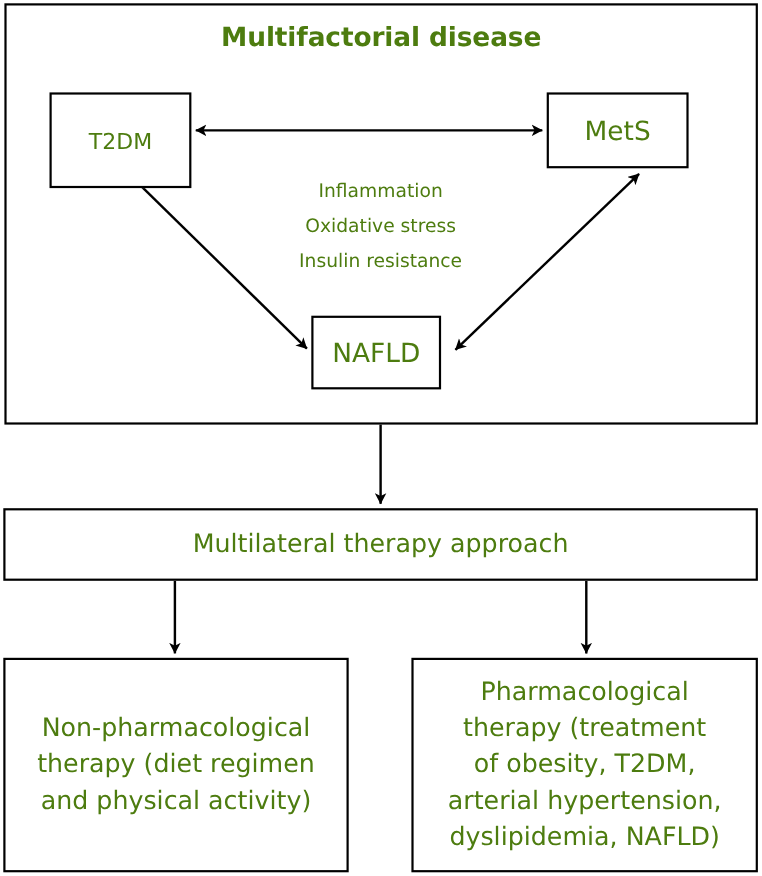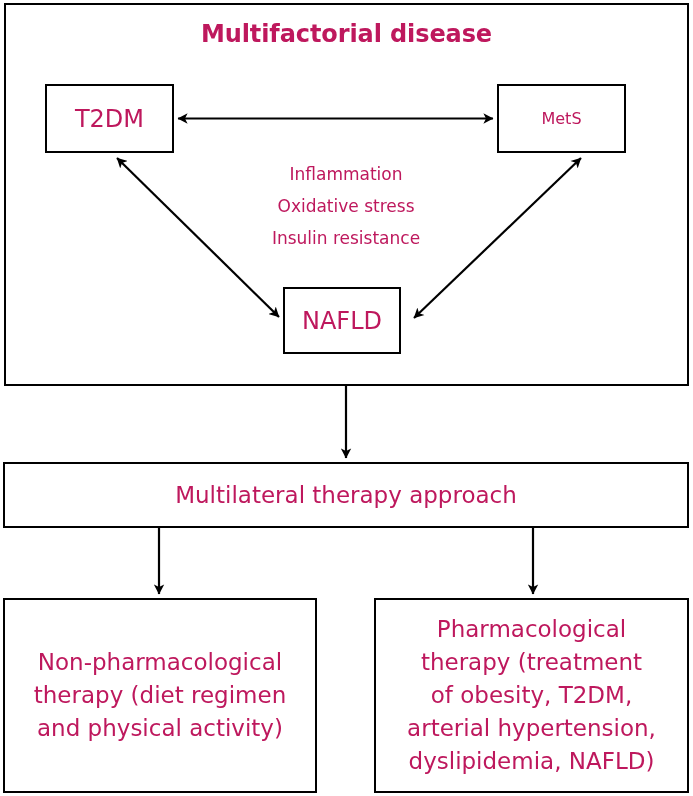--- a/index.html
+++ b/index.html
@@ -6,21 +6,21 @@
     margin: 0;
     padding: 0;
     background: #ffffff;
   }
   #canvas {
     position: relative;
     width: 693px;
     height: 796px;
     background: #ffffff;
     font-family: "DejaVu Sans", "Liberation Sans", sans-serif;
-    color: #be185d;
+    color: #4d7c0f;
     overflow: hidden;
   }
   .box {
     position: absolute;
     box-sizing: border-box;
     border: 2px solid #000000;
     background: #ffffff;
     display: flex;
     align-items: center;
     justify-content: center;
@@ -40,29 +40,29 @@
     top: 15px;
     text-align: center;
     font-size: 24px;
     font-weight: bold;
     letter-spacing: -0.1px;
   }
   .node-t2dm {
     left: 45px;
     top: 84px;
     width: 129px;
-    height: 69px;
-    font-size: 24px;
+    height: 87px;
+    font-size: 20px;
   }
   .node-mets {
     left: 497px;
     top: 84px;
     width: 129px;
     height: 69px;
-    font-size: 16px;
+    font-size: 24px;
   }
   .node-nafld {
     left: 283px;
     top: 287px;
     width: 118px;
     height: 67px;
     font-size: 24px;
   }
   .mechanisms {
     position: absolute;

